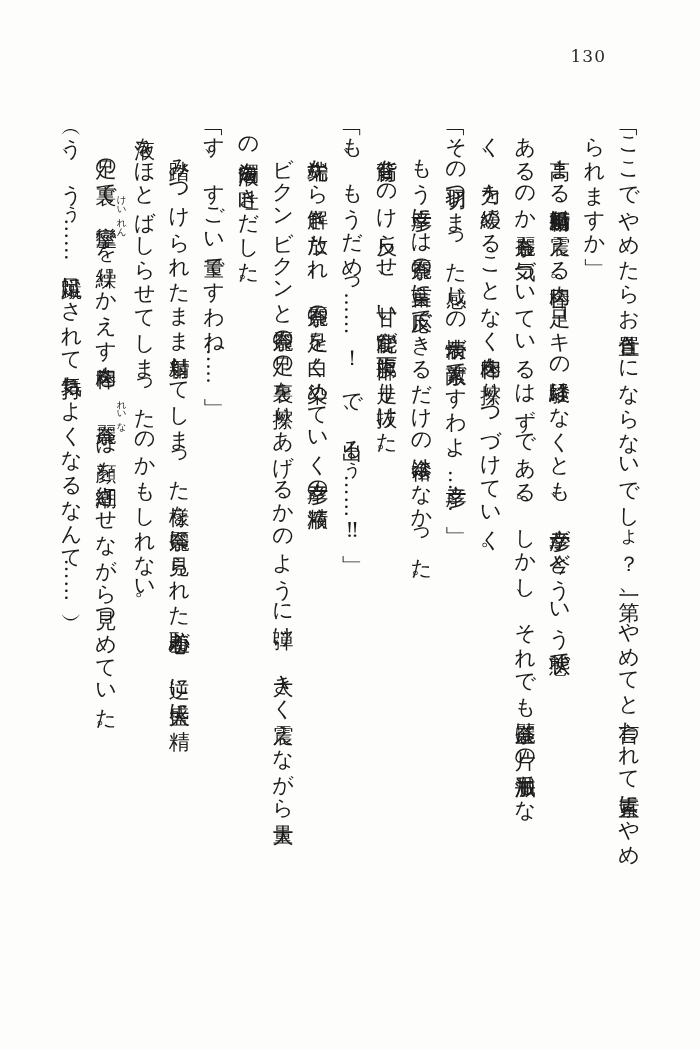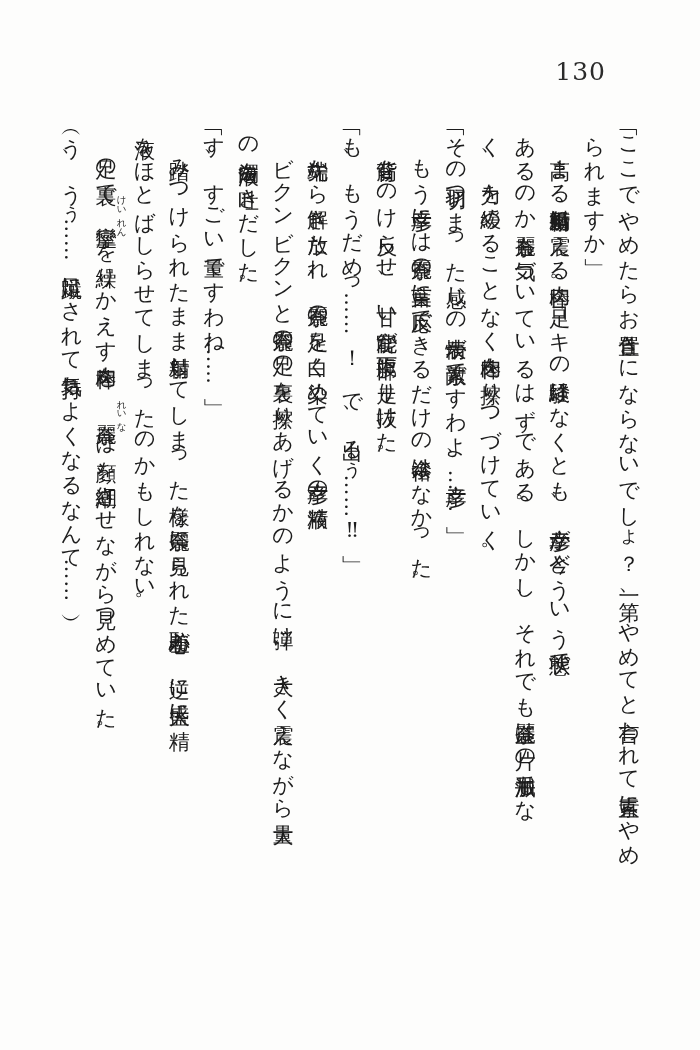--- a/index.html
+++ b/index.html
@@ -13,23 +13,23 @@
     position: relative;
     width: 700px;
     height: 1050px;
     background: #fdfdfc;
     overflow: hidden;
     font-family: "DejaVu Serif", "Liberation Serif", serif;
     color: #1e1e1e;
   }
   .page-number {
     position: absolute;
-    top: 57px;
+    top: 46px;
     right: 94px;
-    font-size: 25px;
+    font-size: 17px;
     letter-spacing: 1px;
     color: #2b2b2b;
     font-family: "DejaVu Serif", "Liberation Serif", serif;
   }
   .text-block {
     position: absolute;
     top: 122px;
     right: 54px;
     height: 834px;
     writing-mode: vertical-rl;

